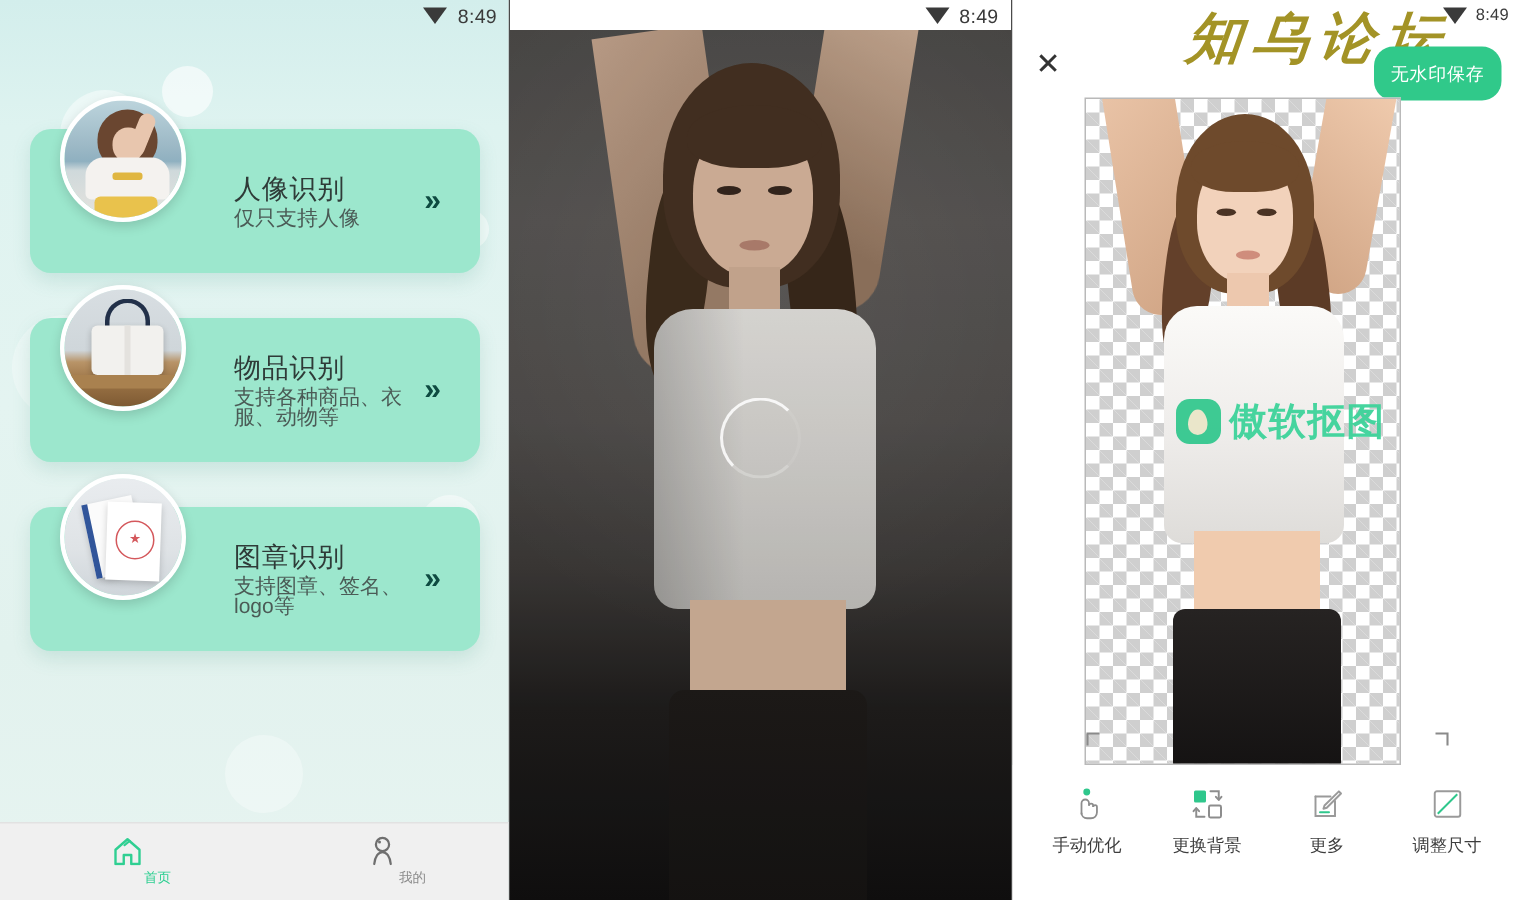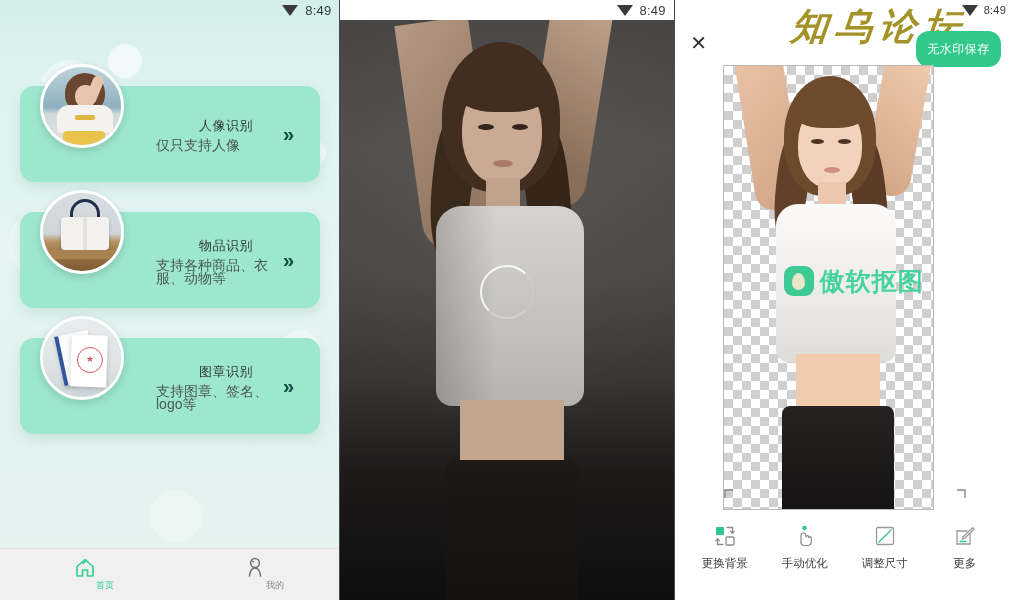--- a/index.html
+++ b/index.html
@@ -34,21 +34,21 @@
 
   .cards{ position:absolute; left:0; top:86px; width:340px; }
   .card{ position:relative; margin:0 20px 30px 20px; height:96px;
     border-radius:14px; display:flex; align-items:center;
     box-shadow:0 5px 12px rgba(80,160,140,.18); }
   .card-thumb{ position:absolute; left:20px; top:-22px; width:84px; height:84px;
     border-radius:50%; border:3px solid #fff; overflow:hidden;
     box-shadow:0 3px 8px rgba(0,0,0,.15); }
   .card-text{ position:absolute; left:136px; top:50%; transform:translateY(-50%);
     width:130px; }
-  .card-title{ font-size:13px; color:#2f3b38; line-height:20px; letter-spacing:.5px;margin-left:43px;}
+  .card-title{ font-size:18px; color:#2f3b38; line-height:20px; letter-spacing:.5px;}
   .card-sub{ font-size:14px; color:#4b5b56; line-height:13px; margin-top:3px; }
   .chev{ position:absolute; right:26px; top:50%; transform:translateY(-50%);
     color:#0e4b41; font-size:20px; font-weight:bold; line-height:1; }
 
   
   .thumb-portrait{ width:100%; height:100%;
     background:linear-gradient(180deg,#bcd4dc 0%,#9db9c6 38%,#8fb0c0 52%,#cfd9db 60%,#e6e3de 100%);
     position:relative; }
   .tp-hair{ position:absolute; left:22px; top:6px; width:40px; height:40px;
     background:#6a4630; border-radius:50% 50% 45% 45%; }
@@ -395,61 +395,61 @@
       <svg width="12" height="12" viewBox="0 0 12 12">
           <path d="M2 2 L10 2 L10 10" fill="none" stroke="#8a8a8a" stroke-width="1.4"></path>
         </svg>
     </div>
 
     <div class="toolbar3">
 
       <div class="tool">
         <span class="tool-ico">
           <svg width="24" height="24" viewBox="0 0 24 24">
+            <circle cx="11.5" cy="4" r="2.3" fill="#2fc78c"></circle>
+            <path d="M8 19V11.5C8 10.1 9.1 9 10.5 9C11.9 9 13 10.1 13 11.5V13" fill="none" stroke="#8d8d8d" stroke-width="1.2"></path>
+            <path d="M13 13.2C13 12.3 13.6 11.7 14.4 11.7C15.2 11.7 15.8 12.3 15.8 13.2V14" fill="none" stroke="#8d8d8d" stroke-width="1.2"></path>
+            <path d="M15.8 14C15.8 13.2 16.4 12.7 17.1 12.7C17.8 12.7 18.3 13.2 18.3 14V17.5C18.3 19.8 16.6 21.5 14.3 21.5H11.7C9.6 21.5 8 19.9 8 17.8" fill="none" stroke="#8d8d8d" stroke-width="1.2"></path>
+          </svg>
+        </span>
+        <span class="tool-label">手动优化</span>
+      </div>
+
+      <div class="tool">
+        <span class="tool-ico">
+          <svg width="24" height="24" viewBox="0 0 24 24">
             <rect x="3" y="3" width="8" height="8" rx="1" fill="#2fc78c"></rect>
             <rect x="13" y="13" width="8" height="8" rx="1" fill="none" stroke="#8d8d8d" stroke-width="1.3"></rect>
             <path d="M14 3.5H19.5V9" fill="none" stroke="#8d8d8d" stroke-width="1.3" stroke-linecap="round"></path>
             <path d="M17.6 7.2L19.5 9.3L21.3 7.2" fill="none" stroke="#8d8d8d" stroke-width="1.3" stroke-linecap="round" stroke-linejoin="round"></path>
             <path d="M10 20.5H4.5V15" fill="none" stroke="#8d8d8d" stroke-width="1.3" stroke-linecap="round"></path>
             <path d="M2.7 16.8L4.5 14.7L6.4 16.8" fill="none" stroke="#8d8d8d" stroke-width="1.3" stroke-linecap="round" stroke-linejoin="round"></path>
           </svg>
         </span>
         <span class="tool-label">更换背景</span>
-      </div>
-
-      <div class="tool">
-        <span class="tool-ico">
-          <svg width="24" height="24" viewBox="0 0 24 24">
-            <circle cx="11.5" cy="4" r="2.3" fill="#2fc78c"></circle>
-            <path d="M8 19V11.5C8 10.1 9.1 9 10.5 9C11.9 9 13 10.1 13 11.5V13" fill="none" stroke="#8d8d8d" stroke-width="1.2"></path>
-            <path d="M13 13.2C13 12.3 13.6 11.7 14.4 11.7C15.2 11.7 15.8 12.3 15.8 13.2V14" fill="none" stroke="#8d8d8d" stroke-width="1.2"></path>
-            <path d="M15.8 14C15.8 13.2 16.4 12.7 17.1 12.7C17.8 12.7 18.3 13.2 18.3 14V17.5C18.3 19.8 16.6 21.5 14.3 21.5H11.7C9.6 21.5 8 19.9 8 17.8" fill="none" stroke="#8d8d8d" stroke-width="1.2"></path>
-          </svg>
-        </span>
-        <span class="tool-label">手动优化</span>
-      </div>
-
-      <div class="tool">
-        <span class="tool-ico">
-          <svg width="24" height="24" viewBox="0 0 24 24">
-            <rect x="3.5" y="3.5" width="17" height="17" rx="1.5" fill="none" stroke="#9a9a9a" stroke-width="1.3"></rect>
-            <path d="M5.5 18.5L18.5 5.5" stroke="#2fc78c" stroke-width="1.3"></path>
-          </svg>
-        </span>
-        <span class="tool-label">调整尺寸</span>
       </div>
 
       <div class="tool">
         <span class="tool-ico">
           <svg width="24" height="24" viewBox="0 0 24 24">
             <path d="M4 7V20H17" fill="none" stroke="#9a9a9a" stroke-width="1.3" stroke-linecap="round"></path>
             <path d="M4 7H14" fill="none" stroke="#9a9a9a" stroke-width="1.3" stroke-linecap="round"></path>
             <path d="M17 20V10" fill="none" stroke="#9a9a9a" stroke-width="1.3" stroke-linecap="round"></path>
             <path d="M19.6 3.6L21 5L11.5 14.5L9.3 15.2L10 13Z" fill="none" stroke="#9a9a9a" stroke-width="1.3" stroke-linejoin="round"></path>
             <path d="M7 17.5L13 17.5" stroke="#2fc78c" stroke-width="1.3" stroke-linecap="round"></path>
           </svg>
         </span>
         <span class="tool-label">更多</span>
       </div>
+
+      <div class="tool">
+        <span class="tool-ico">
+          <svg width="24" height="24" viewBox="0 0 24 24">
+            <rect x="3.5" y="3.5" width="17" height="17" rx="1.5" fill="none" stroke="#9a9a9a" stroke-width="1.3"></rect>
+            <path d="M5.5 18.5L18.5 5.5" stroke="#2fc78c" stroke-width="1.3"></path>
+          </svg>
+        </span>
+        <span class="tool-label">调整尺寸</span>
+      </div>
     </div>
   </div>
 
 </div>
 
 </body></html>

